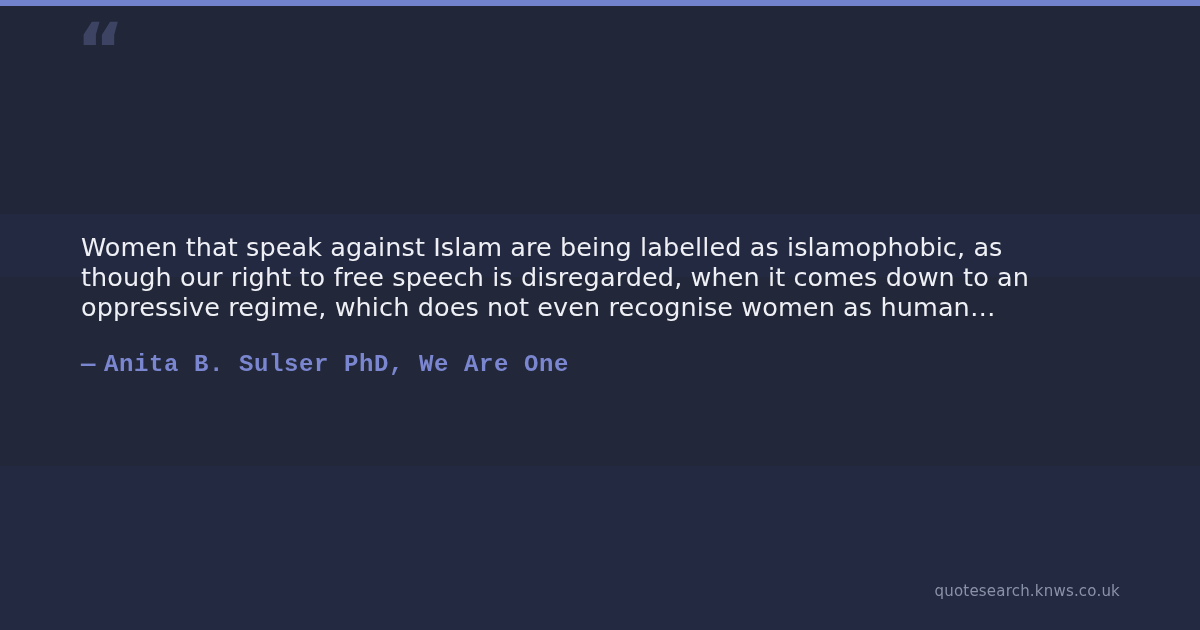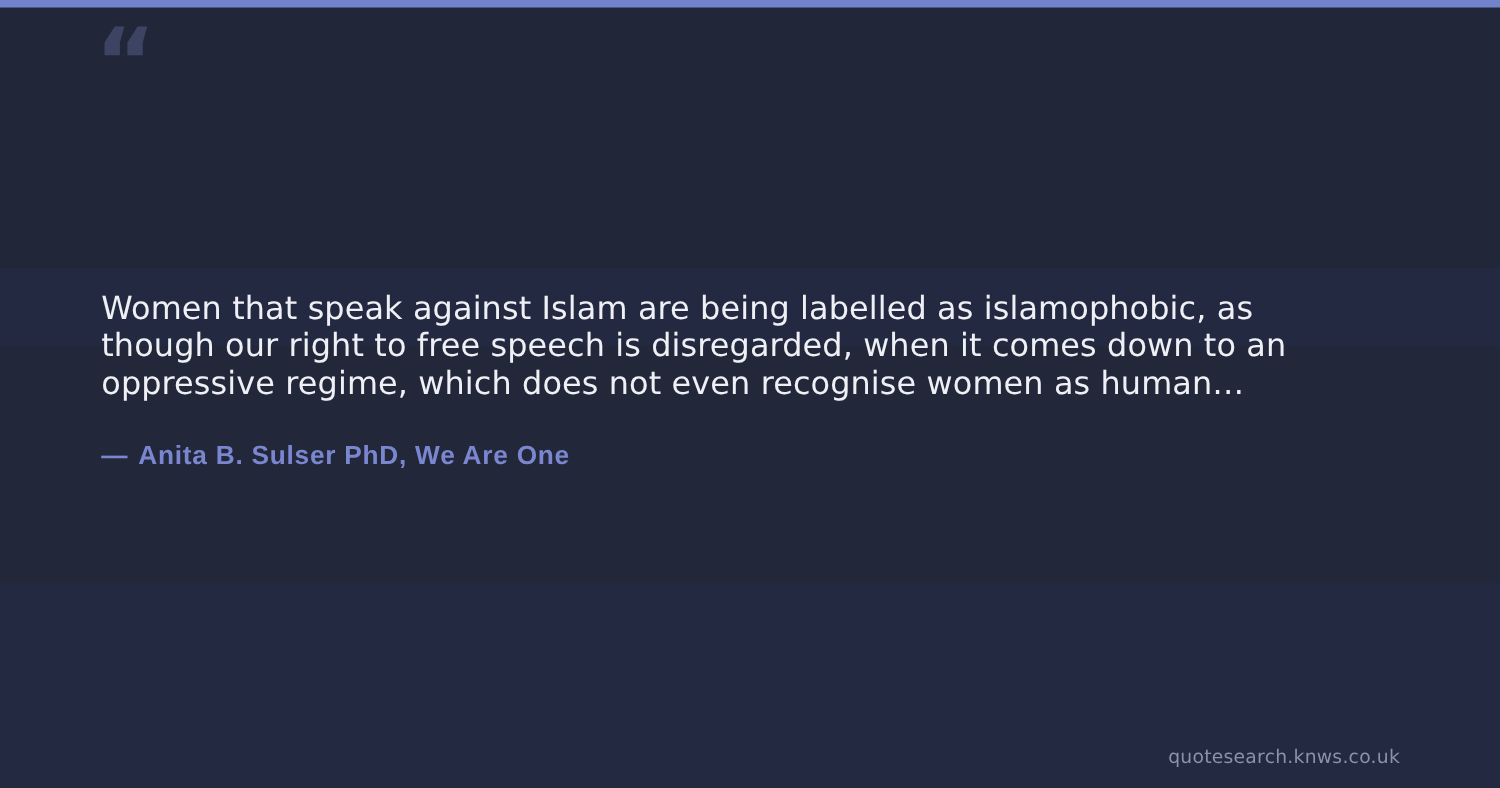--- a/index.html
+++ b/index.html
@@ -72,37 +72,37 @@
     font-weight: 400;
     line-height: 30px;
     letter-spacing: 0.1px;
     max-width: 1000px;
   }
 
   .attribution {
     margin: 0;
     padding-top: 30px;
     color: #7b86d1;
-    font-family: Liberation Sans, sans-serif;
-    font-size: 21px;
+    font-family: Liberation Mono, monospace;
+    font-size: 24px;
     font-weight: 700;
     line-height: 26px;
     letter-spacing: 0.6px;
     white-space: nowrap;
   }
 
   .attribution .dash {
     display: inline-block;
     padding-right: 8px;
   }
 
   .site-url {
     position: absolute;
     right: 80px;
-    bottom: 16px;
+    bottom: 30px;
     color: #8a92a8;
     font-family: "DejaVu Sans", "Liberation Sans", sans-serif;
     font-size: 15px;
     font-weight: 400;
     letter-spacing: 0.2px;
     line-height: 18px;
   }
 </style>
 </head>
 <body>

